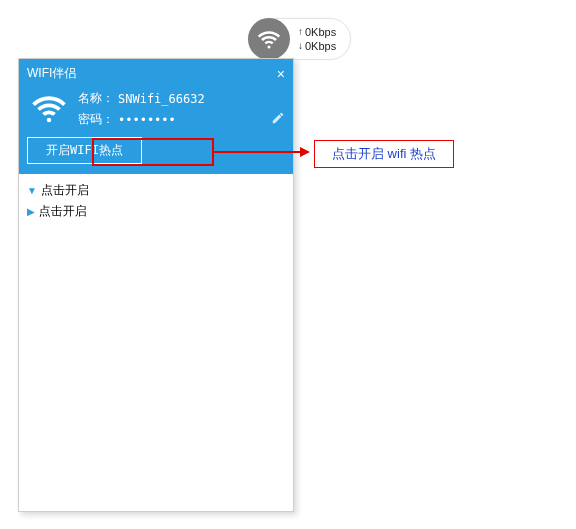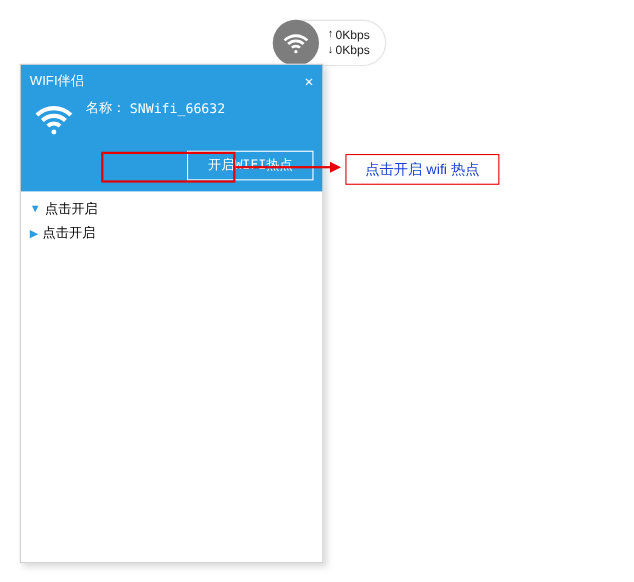--- a/index.html
+++ b/index.html
@@ -74,21 +74,21 @@
     display: flex;
     gap: 11px;
     padding: 2px 0 8px 4px;
   }
   .wifi-icon-big svg { width: 36px; height: 36px; }
   .kv { display: flex; flex-direction: column; gap: 4px; font-size: 12px; color: #fff; flex: 1; }
   .kv-line { display: flex; align-items: center; gap: 4px; font-family: SimSun, monospace; }
   .edit-icon { margin-left: auto; opacity: 0.8; }
   .edit-icon svg { width: 14px; height: 14px; }
 
-  .hotspot-btn-wrap { display: flex; justify-content: flex-end; }
+  .hotspot-btn-wrap { display: flex; justify-content: flex-start; }
   .hotspot-btn {
     display: inline-block;
     border: 1px solid #fff;
     color: #fff;
     background: transparent;
     font-size: 12px;
     padding: 4px 18px;
     font-family: SimSun, monospace;
     cursor: pointer;
     position: relative;
@@ -168,20 +168,29 @@
       <div class="wifi-icon-big">
         <svg viewBox="0 0 24 24">
             <path fill="#fff" d="M12 18.5a1.5 1.5 0 1 0 0 3 1.5 1.5 0 0 0 0-3zm-4.6-3.1a7 7 0 0 1 9.2 0l-1.8 1.8a4.5 4.5 0 0 0-5.6 0l-1.8-1.8zm-3.3-3.3a11.5 11.5 0 0 1 15.8 0l-1.8 1.8a9 9 0 0 0-12.2 0l-1.8-1.8zM.8 8.8a16 16 0 0 1 22.4 0l-1.8 1.8a13.5 13.5 0 0 0-18.8 0L.8 8.8z"></path>
           </svg>
       </div>
       <div class="kv">
         <div class="kv-line">
           <span>名称：</span>
           <span>SNWifi_66632</span>
         </div>
+        <div class="kv-line">
+          <span>密码：</span>
+          <span>••••••••</span>
+          <span class="edit-icon">
+            <svg viewBox="0 0 24 24">
+                <path fill="#fff" d="M3 17.25V21h3.75L17.81 9.94l-3.75-3.75L3 17.25zM20.71 7.04a1 1 0 0 0 0-1.41l-2.34-2.34a1 1 0 0 0-1.41 0l-1.83 1.83 3.75 3.75 1.83-1.83z"></path>
+              </svg>
+          </span>
+        </div>
       </div>
     </div>
     <div class="hotspot-btn-wrap">
       <button class="hotspot-btn">开启WIFI热点</button>
     </div>
   </div>
   <div class="body">
     <div class="tree-item">
       <span class="tri">▼</span>
       <span>点击开启</span>

